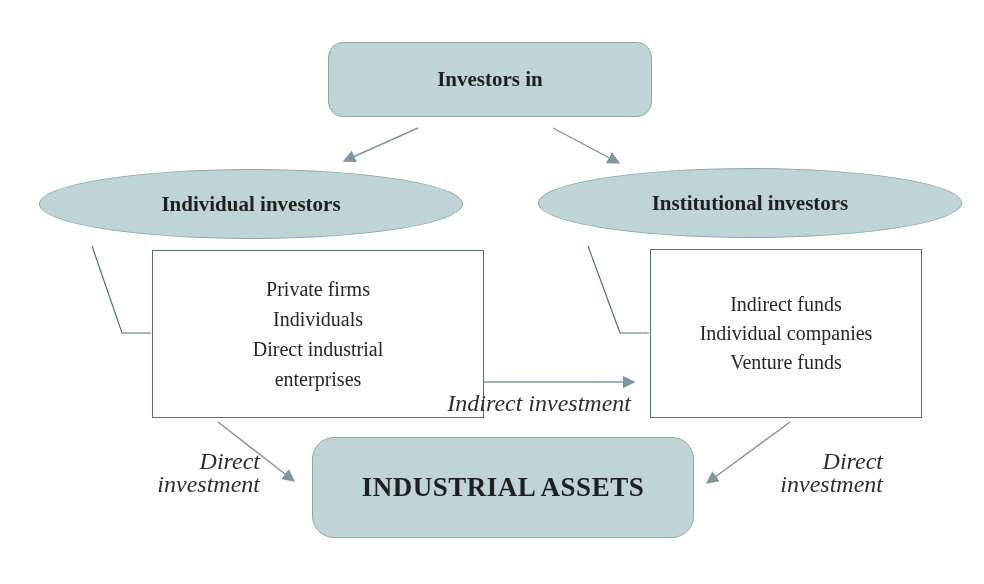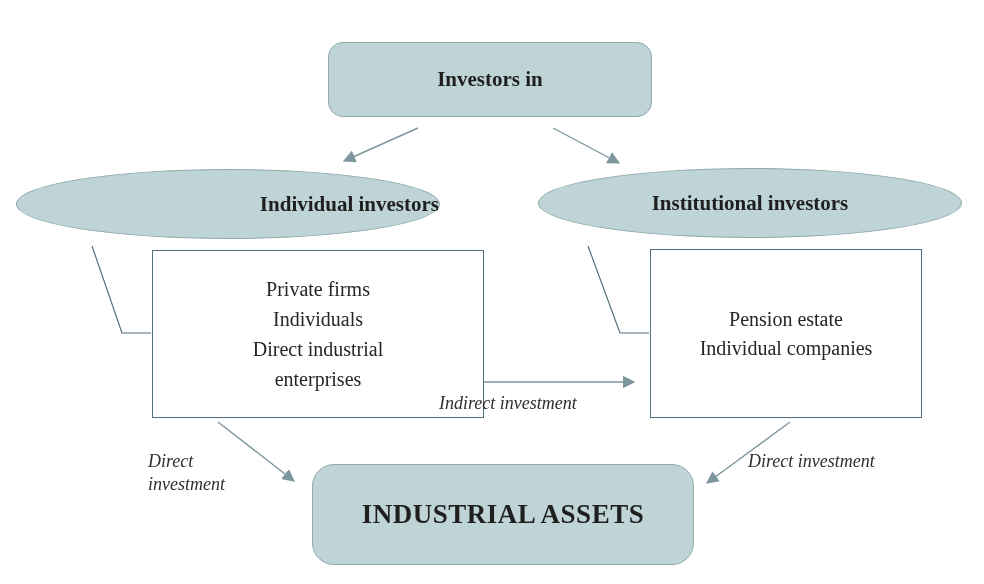--- a/index.html
+++ b/index.html
@@ -22,55 +22,55 @@
   }
   .overlay{
     position:absolute;left:0;top:0;width:984px;height:584px;
     pointer-events:none;
   }
   .overlay .arrow{stroke:var(--connector-color);stroke-width:1.4;fill:none;}
   .overlay .connector{stroke:var(--list-box-border);stroke-width:1.2;fill:none;}
   #arrowhead path{fill:var(--connector-color);}
   .node{
     position:absolute;
-    display:flex;align-items:center;justify-content:center;
+    display:flex;flex-direction:column;align-items:center;justify-content:center;
     text-align:center;color:var(--text-color);
   }
   .pill{
     background:var(--node-fill);
     border:1px solid var(--node-border);
   }
   .top-box{
     left:328px;top:42px;width:324px;height:75px;
     border-radius:15px;
     font-weight:bold;font-size:21px;line-height:29px;
   }
   .ellipse{
     border-radius:50%;
     font-weight:bold;font-size:21px;
   }
-  .ellipse-left{left:16px;top:169px;width:424px;height:70px;justify-content:flex-end;}
+  .ellipse-left{left:39px;top:169px;width:424px;height:70px;}
   .ellipse-right{left:538px;top:168px;width:424px;height:70px;}
   .list-box{
     background:#ffffff;
     border:1px solid var(--list-box-border);
     font-size:20px;color:#262626;
   }
   .list-box-left{left:152px;top:250px;width:332px;height:168px;line-height:30px;}
   .list-box-left .list-items{width:205px;}
   .list-box-right{left:650px;top:249px;width:272px;height:169px;line-height:29px;}
   .assets-box{
     left:312px;top:437px;width:382px;height:101px;
     border-radius:22px;
-    font-weight:bold;font-size:27px;letter-spacing:0.5px;margin-top:27px;
+    font-weight:bold;font-size:27px;letter-spacing:0.5px;
   }
   .edge-label{
     position:absolute;
-    font-style:italic;font-size:18px;line-height:23px;
-    color:var(--label-color);text-align:left;
+    font-style:italic;font-size:24px;line-height:23px;
+    color:var(--label-color);text-align:right;
   }
   .edge-label-indirect{left:439px;top:392px;width:192px;}
   .edge-label-direct-left{left:148px;top:450px;width:112px;}
   .edge-label-direct-right{left:748px;top:450px;width:135px;}
 </style>
 </head>
 <body>
 
 <div class="canvas">
 
@@ -104,22 +104,23 @@
   <div class="node list-box list-box-left">
     <div class="list-items">
       <div>Private firms</div>
       <div>Individuals</div>
       <div>Direct industrial enterprises</div>
     </div>
   </div>
 
   <div class="node list-box list-box-right">
     <div class="list-items">
-      <div>Pension estate</div>
+      <div>Indirect funds</div>
       <div>Individual companies</div>
+      <div>Venture funds</div>
     </div>
   </div>
 
   <div class="node pill assets-box">
     <span>INDUSTRIAL ASSETS</span>
   </div>
 
   <div class="edge-label edge-label-indirect">Indirect investment</div>
   <div class="edge-label edge-label-direct-left">Direct investment</div>
   <div class="edge-label edge-label-direct-right">Direct investment</div>

